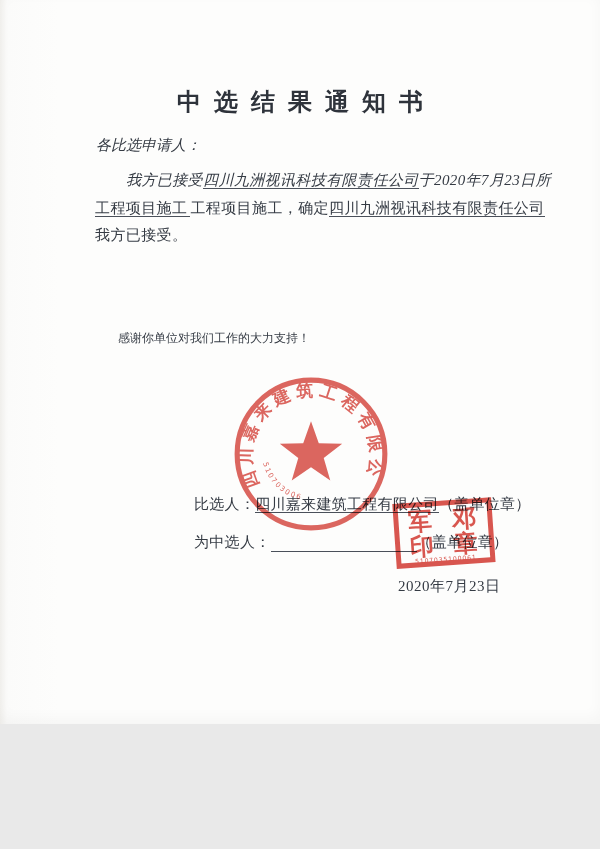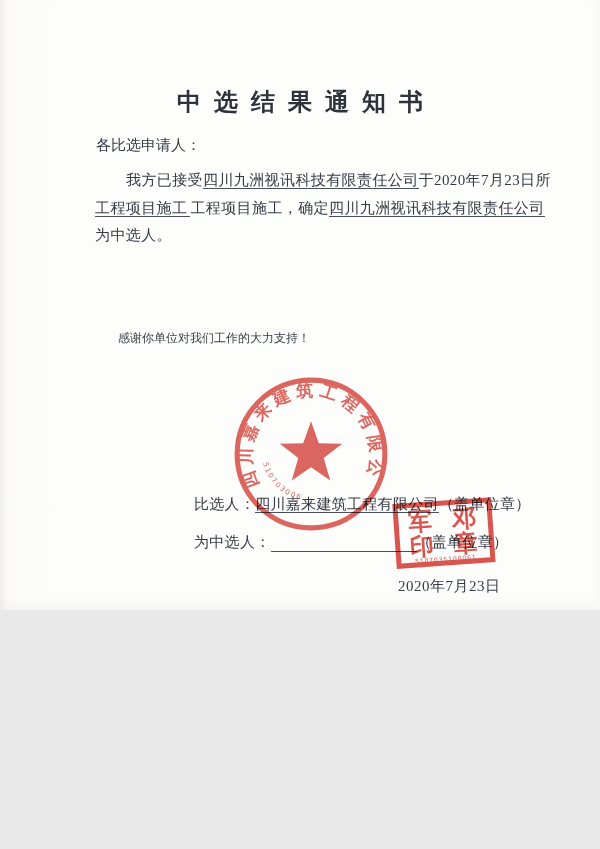--- a/index.html
+++ b/index.html
@@ -1,32 +1,32 @@
 <!DOCTYPE html>
 <html><head>
 <meta charset="utf-8">
 <style>
   html,body{margin:0;padding:0;background:#e9e9e9;}
   .page{
-    position:relative;width:600px;height:610px;overflow:hidden;
+    position:relative;width:600px;height:724px;overflow:hidden;
     background:linear-gradient(90deg,#f3f2ef 0,#fbfbfa 7px,#fdfdfc 60px,#fdfdfc 100%);
     font-family:"Liberation Serif","DejaVu Serif",serif;
     color:#353b44;
     box-shadow:inset 0 -6px 14px rgba(0,0,0,0.03);
   }
   .abs{position:absolute;}
   .title{
     top:86px;left:0;width:100%;text-align:center;
     font-size:24px;font-weight:700;letter-spacing:13px;text-indent:13px;
     color:#2e333b;
   }
-  .salutation{top:136px;left:96px;font-size:15px;}
+  .salutation{top:136px;left:96px;font-size:15px;font-style:italic;}
   .para{top:167px;left:95px;width:418px;font-size:15px;line-height:27.5px;letter-spacing:0.4px;}
   .para .line{white-space:nowrap;}
-  .para .indent{text-indent:31px;}
+  .para .indent{text-indent:31px;font-style:italic;}
   .u{border-bottom:1px solid #4a505a;}
   .u-tail{padding-right:3px;}
   .thanks{top:330px;left:118px;font-size:12px;text-align:right;}
   .sig-row{font-size:15px;letter-spacing:0.3px;white-space:nowrap;}
   .sig-selector{top:495px;left:194px;}
   .sig-legal{top:533px;left:194px;}
   .blank-line{display:inline-block;width:146px;height:15px;border-bottom:1px solid #4a505a;vertical-align:bottom;}
   .date{top:577px;left:398px;font-size:15px;letter-spacing:0.5px;text-align:right;}
   .pagenum{top:762px;left:479px;font-size:10px;color:#6a6f76;}
   .seal{mix-blend-mode:multiply;pointer-events:none;}
@@ -39,21 +39,21 @@
 
 <div class="page">
 
   <div class="abs title">中选结果通知书</div>
 
   <div class="abs salutation">各比选申请人：</div>
 
   <div class="abs para">
     <div class="line indent"><span>我方已接受</span><span class="u">四川九洲视讯科技有限责任公司</span><span>于2020年7月23日所</span></div>
     <div class="line"><span class="u u-tail">工程项目施工</span><span>工程项目施工，确定</span><span class="u">四川九洲视讯科技有限责任公司</span></div>
-    <div class="line">为中选人。</div>
+    <div class="line">我方已接受。</div>
   </div>
 
   <div class="abs thanks">感谢你单位对我们工作的大力支持！</div>
 
   <div class="abs sig-row sig-selector"><span>比选人：</span><span class="u">四川嘉来建筑工程有限公司</span><span>（盖单位章）</span></div>
 
   <div class="abs sig-row sig-legal"><span>为中选人：</span><span class="blank-line"></span><span>（盖单位章）</span></div>
 
   <div class="abs date">2020年7月23日</div>
 

